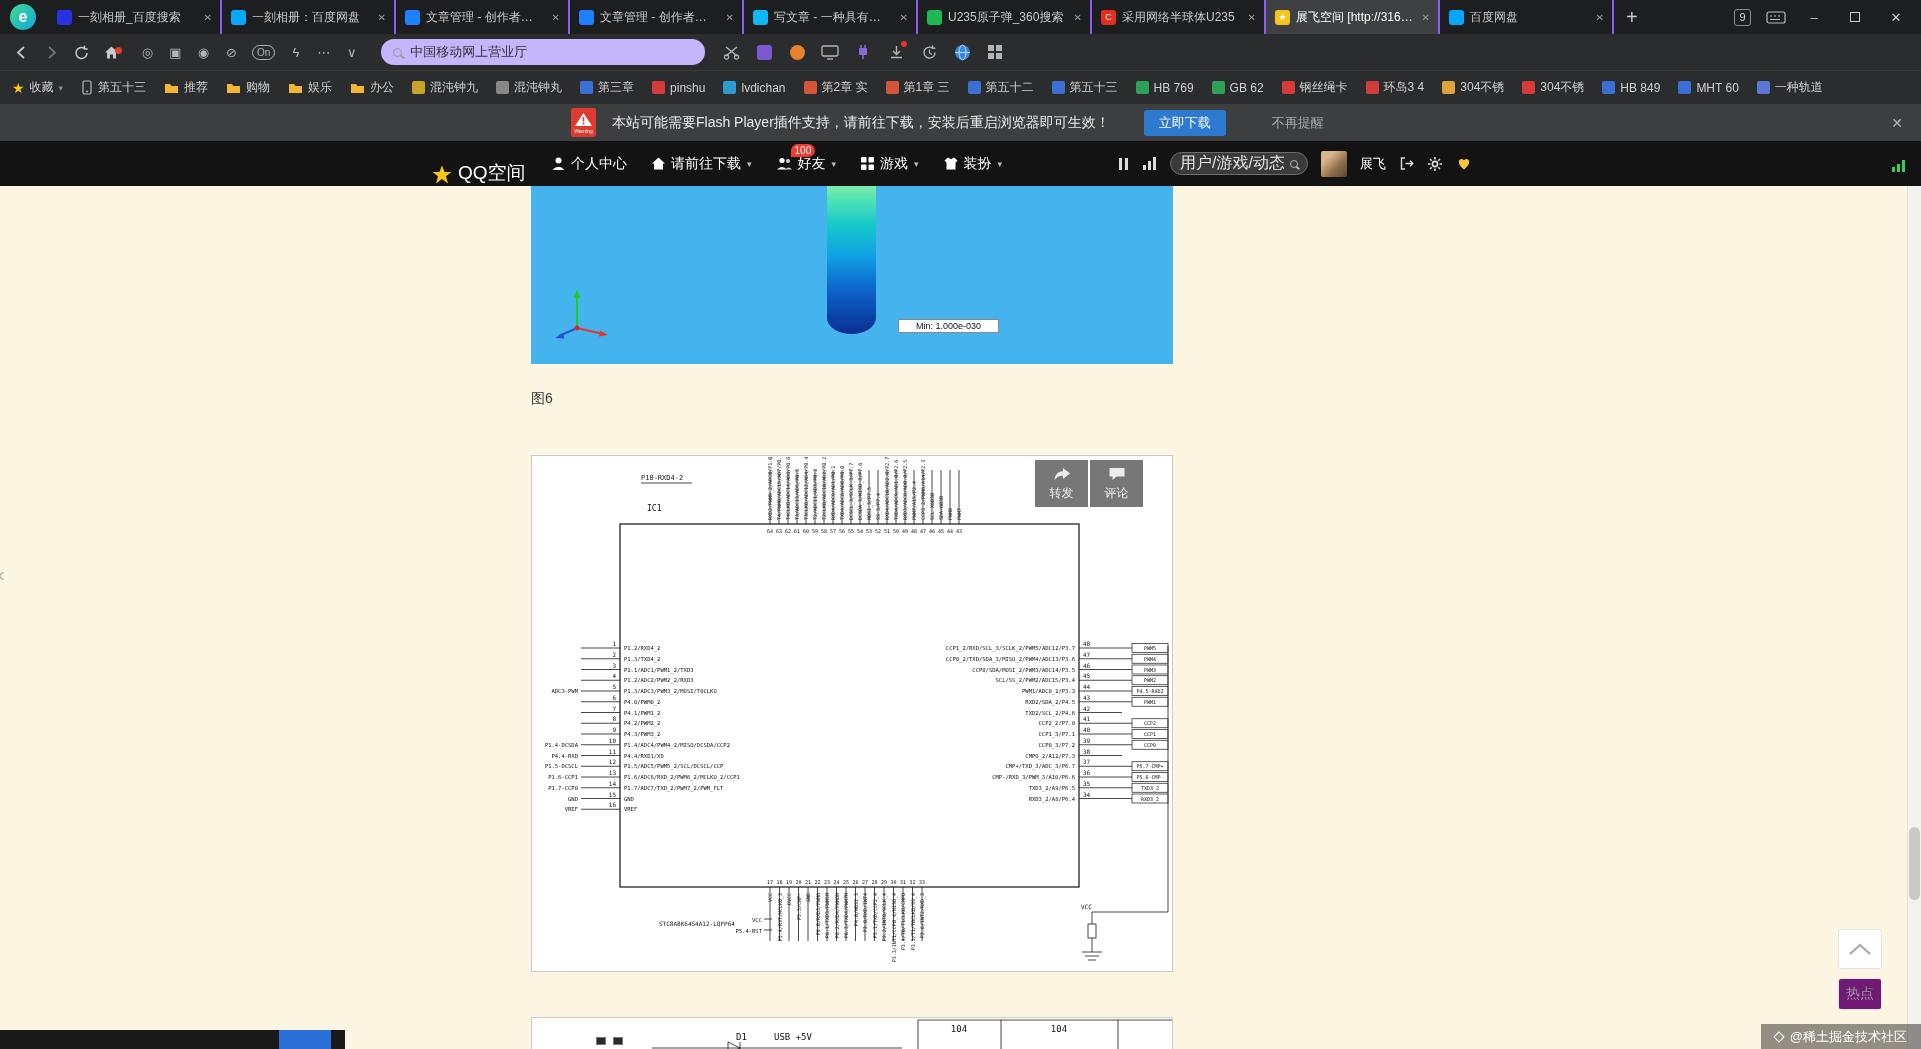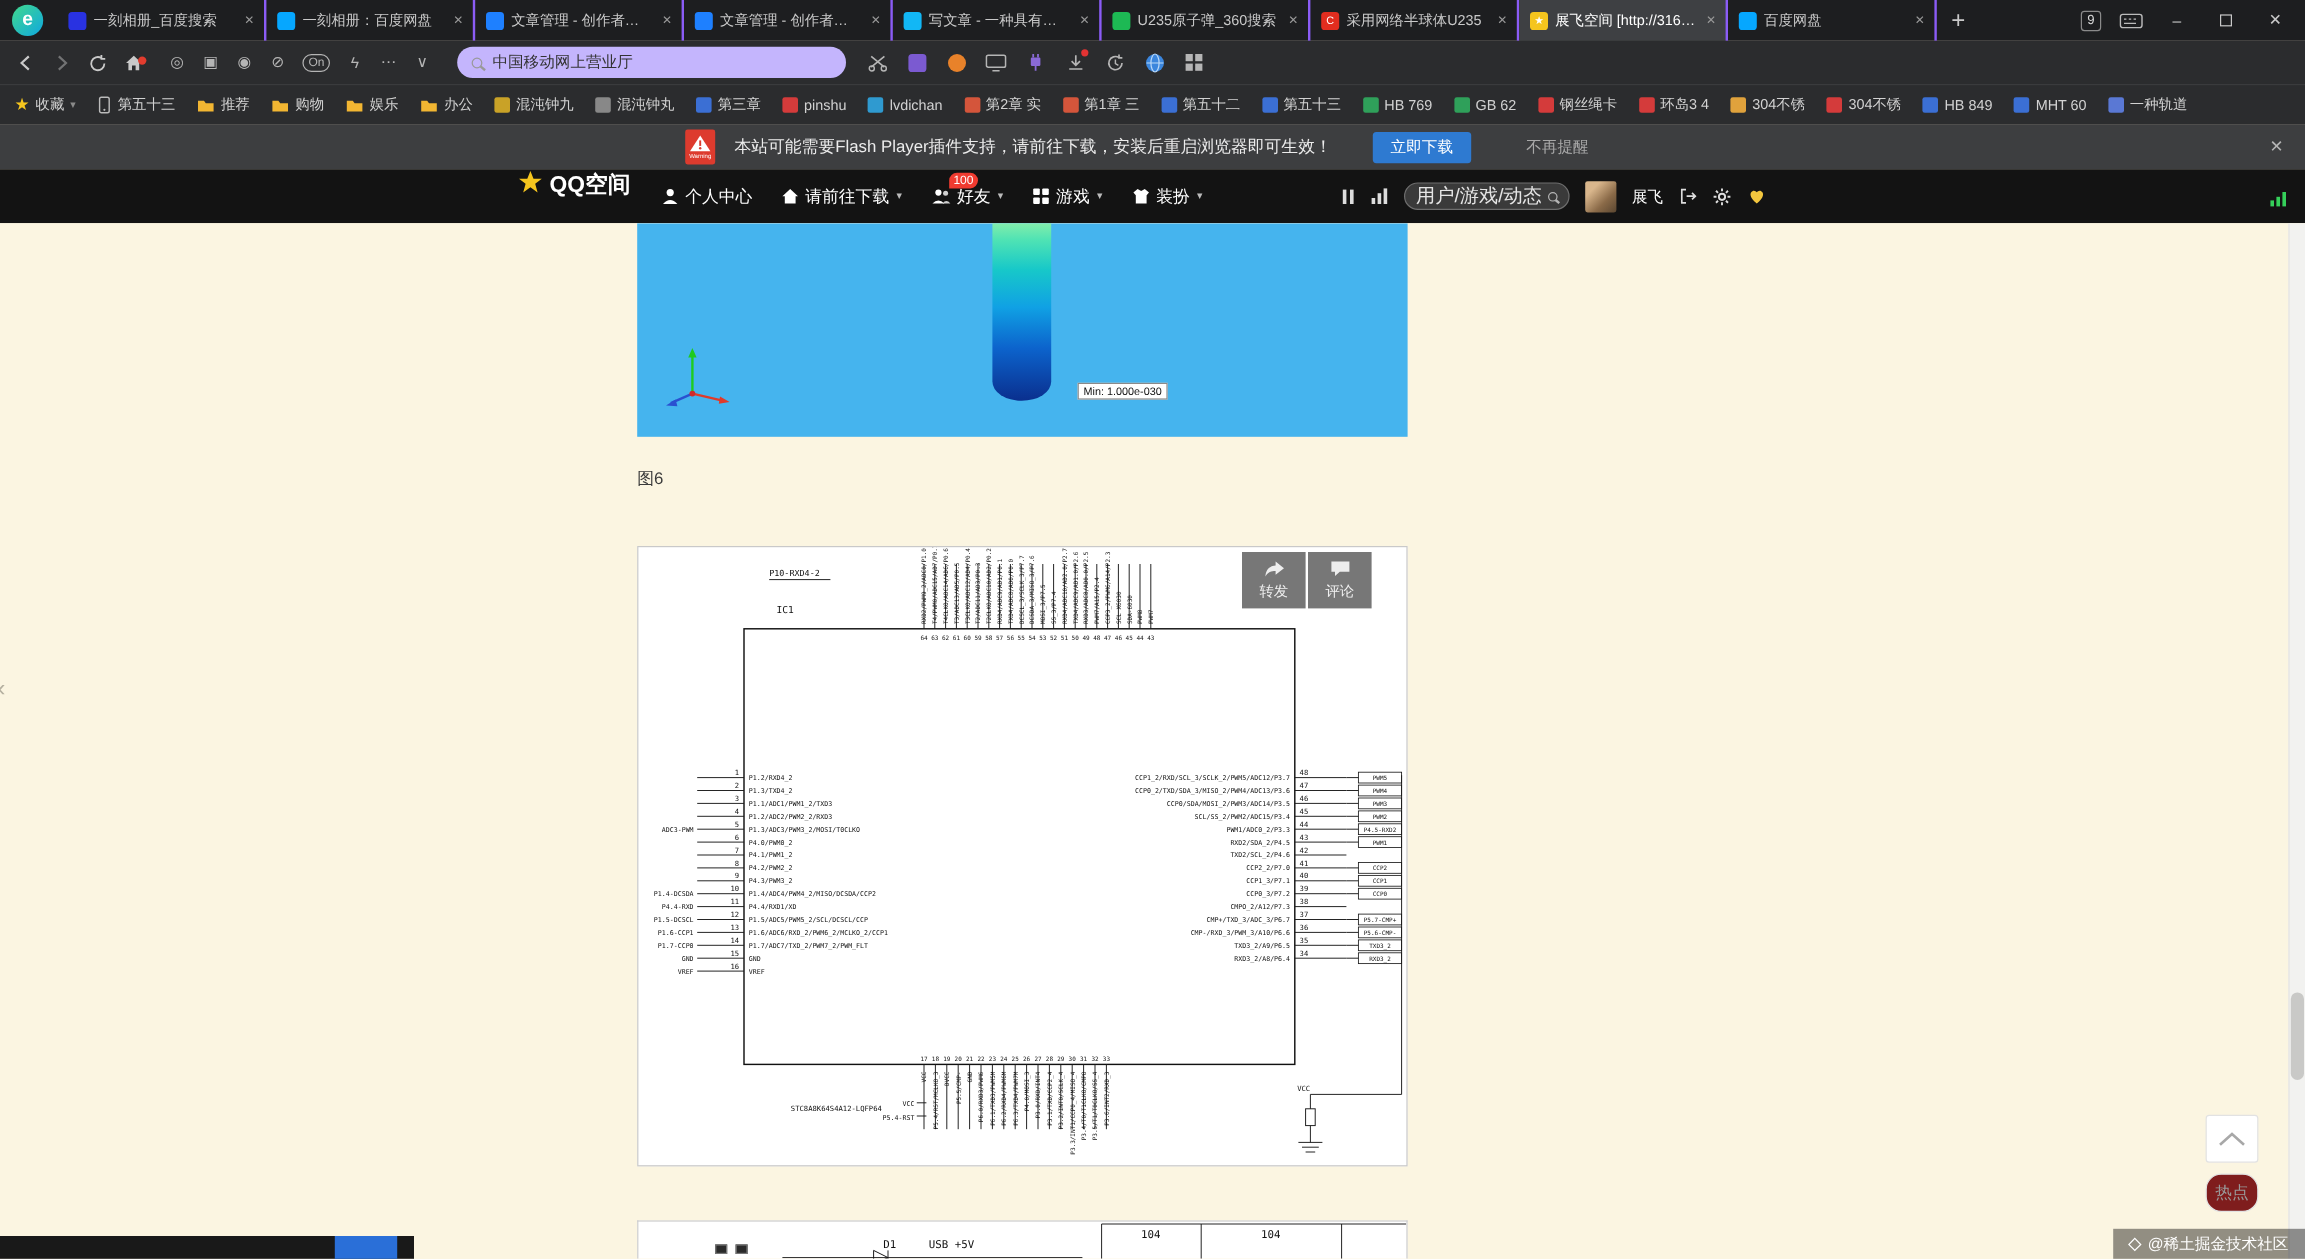--- a/index.html
+++ b/index.html
@@ -50,21 +50,21 @@
 
 .flashbar{position:absolute;top:104px;height:37px;left:0;right:0;background:#3d3e40;display:flex;align-items:center;padding-left:571px}
 .warnbadge{width:25px;height:29px;background:#dd3b2e;border-radius:2px;display:flex;flex-direction:column;align-items:center;justify-content:center;gap:1px;flex:none}
 .warnword{font-size:5px;color:#fff}
 .flashmsg{color:#ececec;font-size:14px;margin-left:16px;white-space:nowrap}
 .dlbtn{margin-left:34px;background:#2e7ad1;color:#fff;font-size:13px;padding:4px 15px;border-radius:3px;white-space:nowrap}
 .dismiss{margin-left:46px;color:#a8a8a8;font-size:13px;white-space:nowrap}
 .fbclose{position:absolute;right:18px;color:#b5b5b5;font-size:14px}
 
 .qnav{position:absolute;top:141px;height:45px;left:0;right:0;background:#131313}
-.brand{position:absolute;left:431px;top:0;height:45px;display:flex;align-items:flex-start;gap:5px;color:#fff;font-size:19px;font-weight:bold}
+.brand{position:absolute;left:431px;top:0;height:45px;display:flex;align-items:flex-end;gap:5px;color:#fff;font-size:19px;font-weight:normal}
 .qitems{position:absolute;left:551px;top:0;height:45px;display:flex;align-items:center;gap:24px}
 .qitem{position:relative;display:flex;align-items:center;gap:5px;color:#fff;font-size:14px;white-space:nowrap}
 .qbadge{position:absolute;top:-11px;left:15px;background:#f03b30;color:#fff;font-size:10px;line-height:13px;padding:0 4px;border-radius:7px 7px 7px 0}
 .qcaret{color:#bbb;font-size:9px;margin-left:1px}
 .qright{position:absolute;left:1117px;top:0;height:45px;display:flex;align-items:center;gap:13px}
 .pauseic i{display:inline-block;width:3px;height:12px;background:#ddd;margin:0 1.5px}
 .eqic{align-items:flex-end;height:13px}
 .eqic i{display:inline-block;width:3px;background:#ddd;margin:0 1px}
 .qsearch{width:138px;height:23px;border:1px solid #6e6e6e;border-radius:12px;background:#3a3a3a;display:flex;align-items:center;padding:0 9px;gap:6px}
 .qsearchtext{color:#e5e5e5;font-size:16px;flex:1;white-space:nowrap;overflow:hidden}
@@ -73,28 +73,28 @@
 .avatar{width:26px;height:26px;border-radius:2px;background:linear-gradient(135deg,#d9b68c 25%,#8a6a48 65%,#5a4630)}
 .uname{color:#fff;font-size:13px}
 .signal{position:absolute;right:16px;top:0;height:45px;display:flex;align-items:flex-end;padding-bottom:14px;gap:2px}
 .sbar{width:3px;background:#35d05a}
 
 .main{position:absolute;top:186px;left:0;right:0;bottom:0;background:#fbf5e1;overflow:hidden}
 .col{position:absolute;left:531px;top:0;width:642px;height:100%}
 .simimg{position:absolute;top:0;left:0;width:642px;height:178px;background:#45b4ee;overflow:hidden}
 .cyl{position:absolute;left:296px;top:-8px;width:49px;height:156px;background:linear-gradient(180deg,#9ff2a6 0%,#4fe3b4 14%,#17c8c9 30%,#10a1e4 50%,#0c63cc 72%,#0a2f8e 100%);border-radius:8px 8px 50% 50%/8px 8px 16px 16px}
 .axes{position:absolute;left:24px;top:98px}
-.minlabel{position:absolute;left:367px;top:133px;height:14px;line-height:12px;padding:0 4px;background:#fff;border:1px solid #8a8a8a;font-size:9px;color:#111;white-space:nowrap}
+.minlabel{position:absolute;left:367px;top:133px;height:14px;line-height:12px;padding:0 17px;background:#fff;border:1px solid #8a8a8a;font-size:9px;color:#111;white-space:nowrap}
 .figcap{position:absolute;top:204px;left:0;font-size:14px;color:#3a3a3a}
 .schimg{position:absolute;top:269px;left:0;width:642px;height:517px;background:#fff;border:1px solid #c9c9c9}
 .shareov{position:absolute;top:4px;right:29px;display:flex;gap:2px}
 .shbtn{width:53px;height:47px;background:rgba(95,95,95,.85);display:flex;flex-direction:column;align-items:center;justify-content:center;gap:3px;color:#f0f0f0;font-size:12px}
 .usbimg{position:absolute;top:831px;left:0;width:642px;height:32px;background:#fff;border:1px solid #ccc;border-bottom:none;overflow:hidden}
 .backtop{position:absolute;left:1838px;top:743px;width:44px;height:40px;background:#fff;border:1px solid #e2e2e2;border-radius:3px;display:flex;align-items:center;justify-content:center}
-.hotbtn{position:absolute;left:1838px;top:792px;width:44px;height:32px;background:#7f1d1d;border:1px solid #e2e2e2;border-radius:13px;color:#999;font-size:14px;display:flex;align-items:center;justify-content:center}
+.hotbtn{position:absolute;left:1838px;top:792px;width:44px;height:32px;background:#701a75;border:1px solid #e2e2e2;border-radius:3px;color:#999;font-size:14px;display:flex;align-items:center;justify-content:center}
 .scrollbar{position:absolute;right:0;top:0;bottom:0;width:14px;background:#f2f2f0;border-left:1px solid #e3e3e1}
 .thumb{position:absolute;left:1px;right:1px;top:641px;height:73px;background:#c9c9c7;border-radius:6px}
 .edgearrow{position:absolute;left:-2px;top:377px;color:#b5b0a0;font-size:20px}
 
 .taskbar{position:absolute;left:0;bottom:0;width:345px;height:19px;background:#191919;z-index:5}
 .tbblue{position:absolute;left:279px;top:0;width:52px;height:19px;background:#2a6fd8}
 .tinyicons{position:absolute;left:596px;bottom:4px;display:flex;gap:7px;z-index:5}
 .tinyicons span{width:10px;height:8px;border:1px solid #777;background:#2a2a2a}
 .watermark{position:absolute;right:0;bottom:0;height:25px;background:rgba(0,0,0,.42);color:#fff;font-size:13px;display:flex;align-items:center;gap:7px;padding:0 14px;z-index:6}
 .wmdot{width:8px;height:8px;border:1.5px solid #fff;transform:rotate(45deg)}

